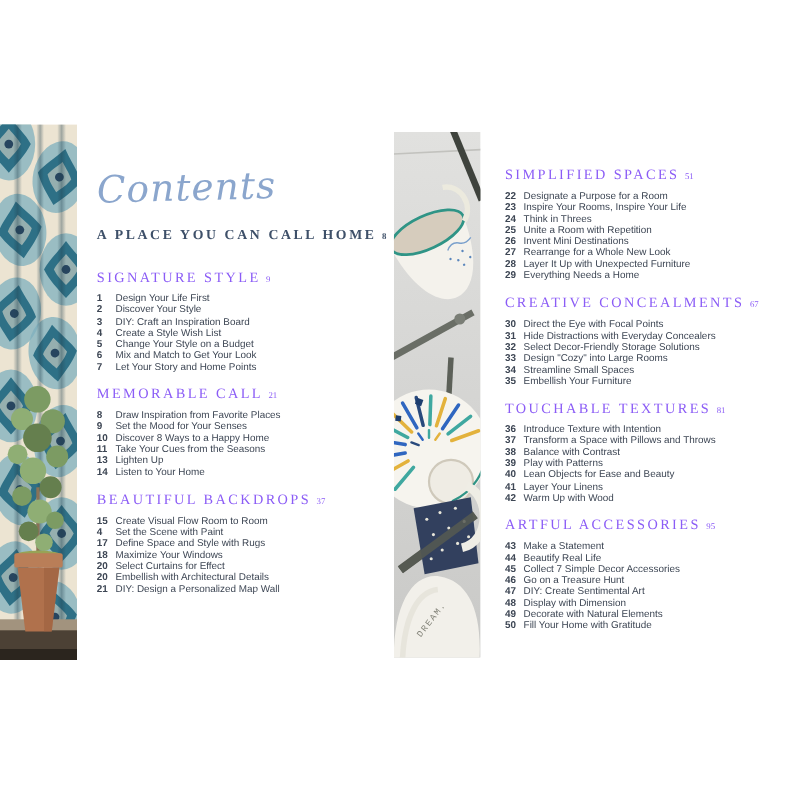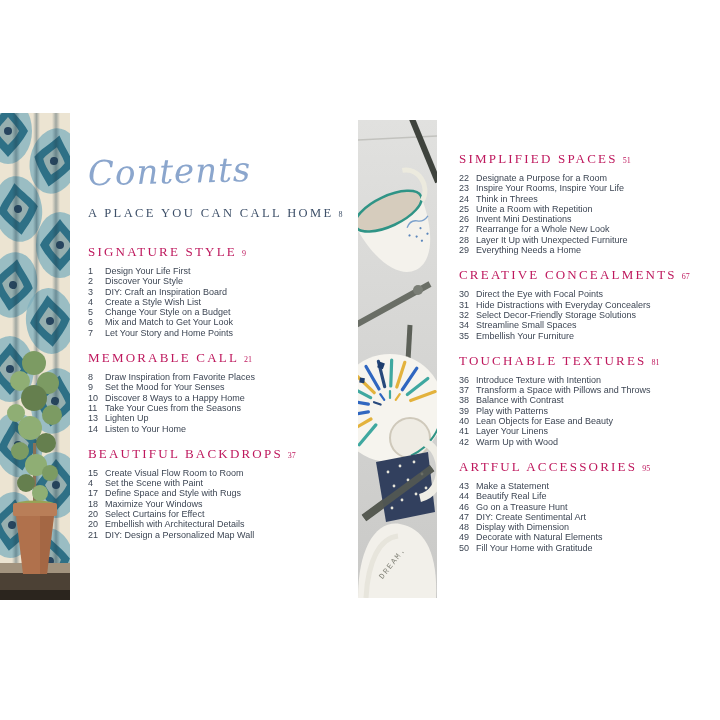--- a/index.html
+++ b/index.html
@@ -16,30 +16,30 @@
   #col-left  { left:88px;  top:150px; width:255px; }
   #col-right { left:459px; top:151px; width:250px; }
 
   .contents-title {
     font-family:"DejaVu Serif", serif; font-style:italic;
     font-size:34px; line-height:40px; color:#8ba6cd;
     letter-spacing:1px; margin:0 0 16px 0; transform:rotate(-1.5deg);
   }
   .intro-heading {
     font-family:"Liberation Serif", serif; font-size:12.5px;
-    letter-spacing:2.4px; color:#3e5069; margin:0 0 23px 0; white-space:nowrap;
+    letter-spacing:2.4px; color:#3e5069; margin:0 0 23px 0; white-space:nowrap;font-weight:bold;
   }
   .section { margin:0 0 12px 0; }
   .section-title {
     font-family:"Liberation Serif", serif; font-size:13px;
-    letter-spacing:2.2px; color:#be185d; margin:0 0 6px 0; white-space:nowrap;
+    letter-spacing:2.2px; color:#8b5cf6; margin:0 0 6px 0; white-space:nowrap;
   }
   .page-num { font-size:8px; letter-spacing:0; margin-left:5px; }
   .toc-item { display:flex; font-size:9px; line-height:10.3px; color:#3d4654; }
-  .toc-item .num { width:17px; flex:0 0 17px; }
+  .toc-item .num { width:17px; flex:0 0 17px;font-weight:bold; }
   .toc-item .label { flex:1; white-space:nowrap; }
 </style>
 </head>
 <body>
 
 <div class="photo" id="photo-left">
   <svg width="70" height="487" viewBox="0 0 70 487" xmlns="http://www.w3.org/2000/svg">
     <defs>
       <linearGradient id="foldL" x1="0" y1="0" x2="1" y2="0">
         <stop offset="0" stop-color="#21404e" stop-opacity="0"></stop>
@@ -324,20 +324,24 @@
         </div>
         <div class="toc-item">
           <span class="num">31</span>
           <span class="label">Hide Distractions with Everyday Concealers</span>
         </div>
         <div class="toc-item">
           <span class="num">32</span>
           <span class="label">Select Decor-Friendly Storage Solutions</span>
         </div>
         <div class="toc-item">
+          <span class="num">33</span>
+          <span class="label">Design "Cozy" into Large Rooms</span>
+        </div>
+        <div class="toc-item">
           <span class="num">34</span>
           <span class="label">Streamline Small Spaces</span>
         </div>
         <div class="toc-item">
           <span class="num">35</span>
           <span class="label">Embellish Your Furniture</span>
         </div>
       </div>
       <div class="section">
         <div class="section-title"><span>TOUCHABLE TEXTURES</span><span class="page-num">81</span></div>
@@ -374,20 +378,24 @@
         <div class="section-title"><span>ARTFUL ACCESSORIES</span><span class="page-num">95</span></div>
         <div class="toc-item">
           <span class="num">43</span>
           <span class="label">Make a Statement</span>
         </div>
         <div class="toc-item">
           <span class="num">44</span>
           <span class="label">Beautify Real Life</span>
         </div>
         <div class="toc-item">
+          <span class="num">45</span>
+          <span class="label">Collect 7 Simple Decor Accessories</span>
+        </div>
+        <div class="toc-item">
           <span class="num">46</span>
           <span class="label">Go on a Treasure Hunt</span>
         </div>
         <div class="toc-item">
           <span class="num">47</span>
           <span class="label">DIY: Create Sentimental Art</span>
         </div>
         <div class="toc-item">
           <span class="num">48</span>
           <span class="label">Display with Dimension</span>

